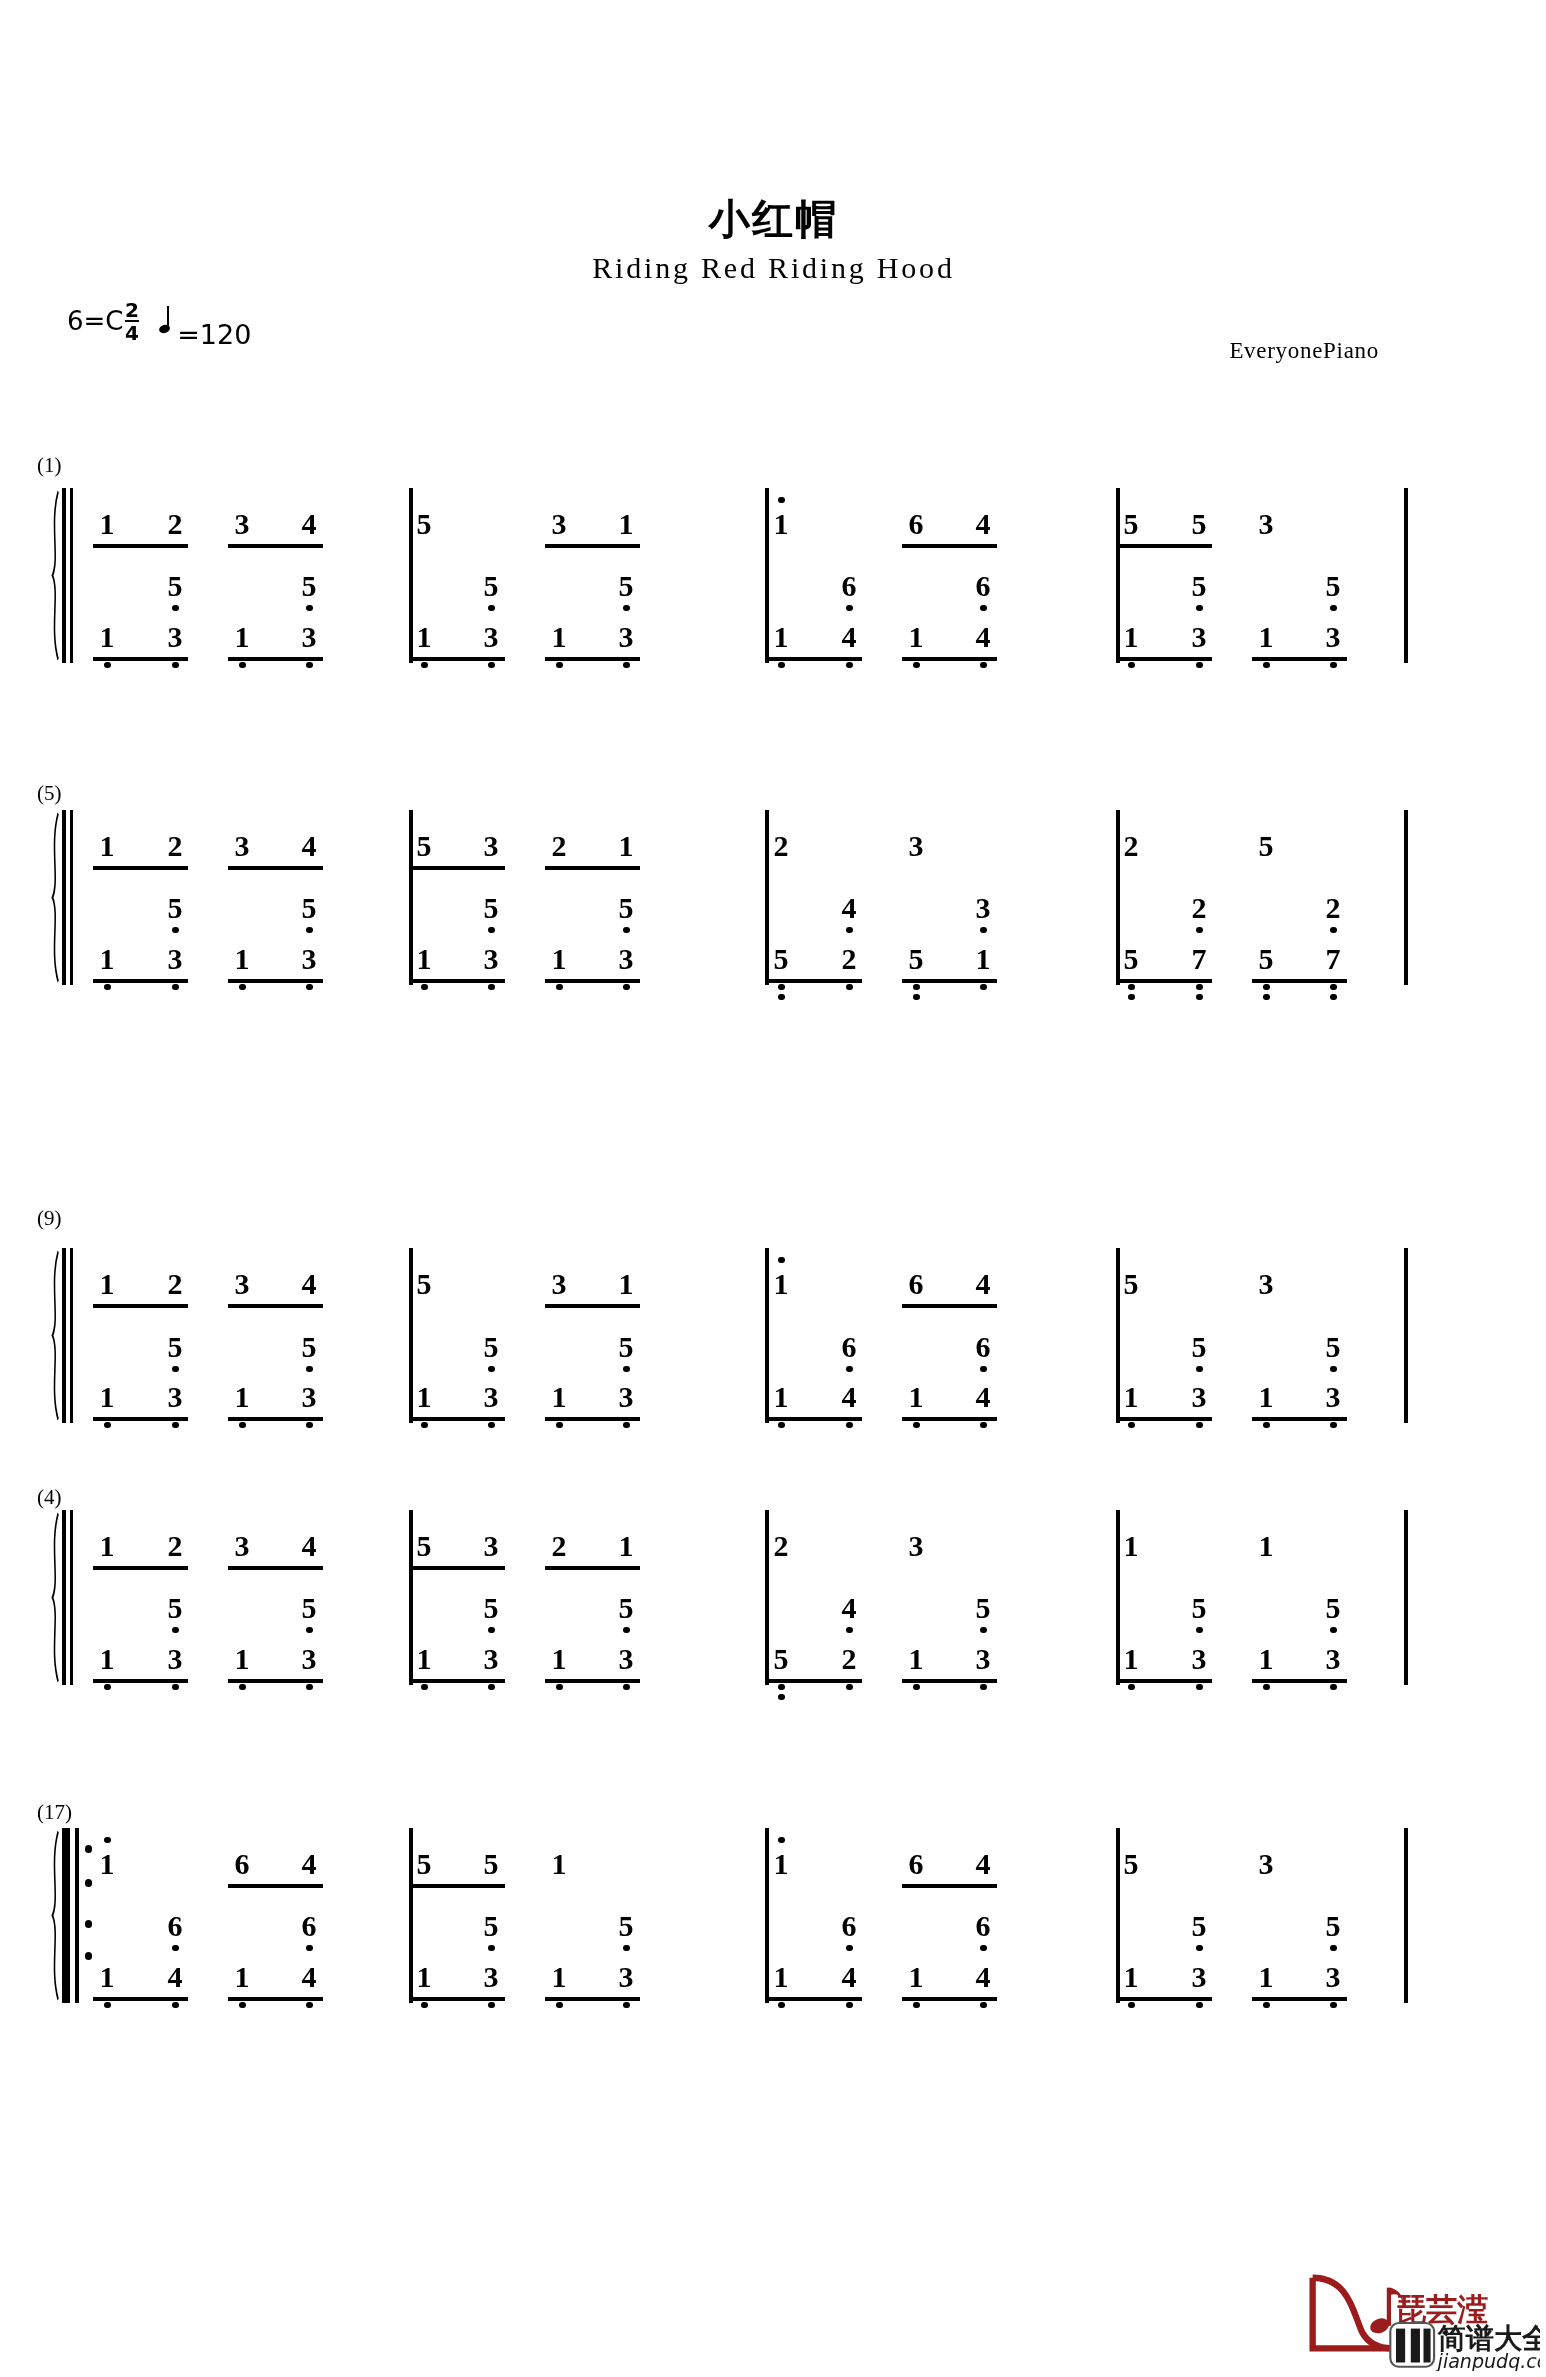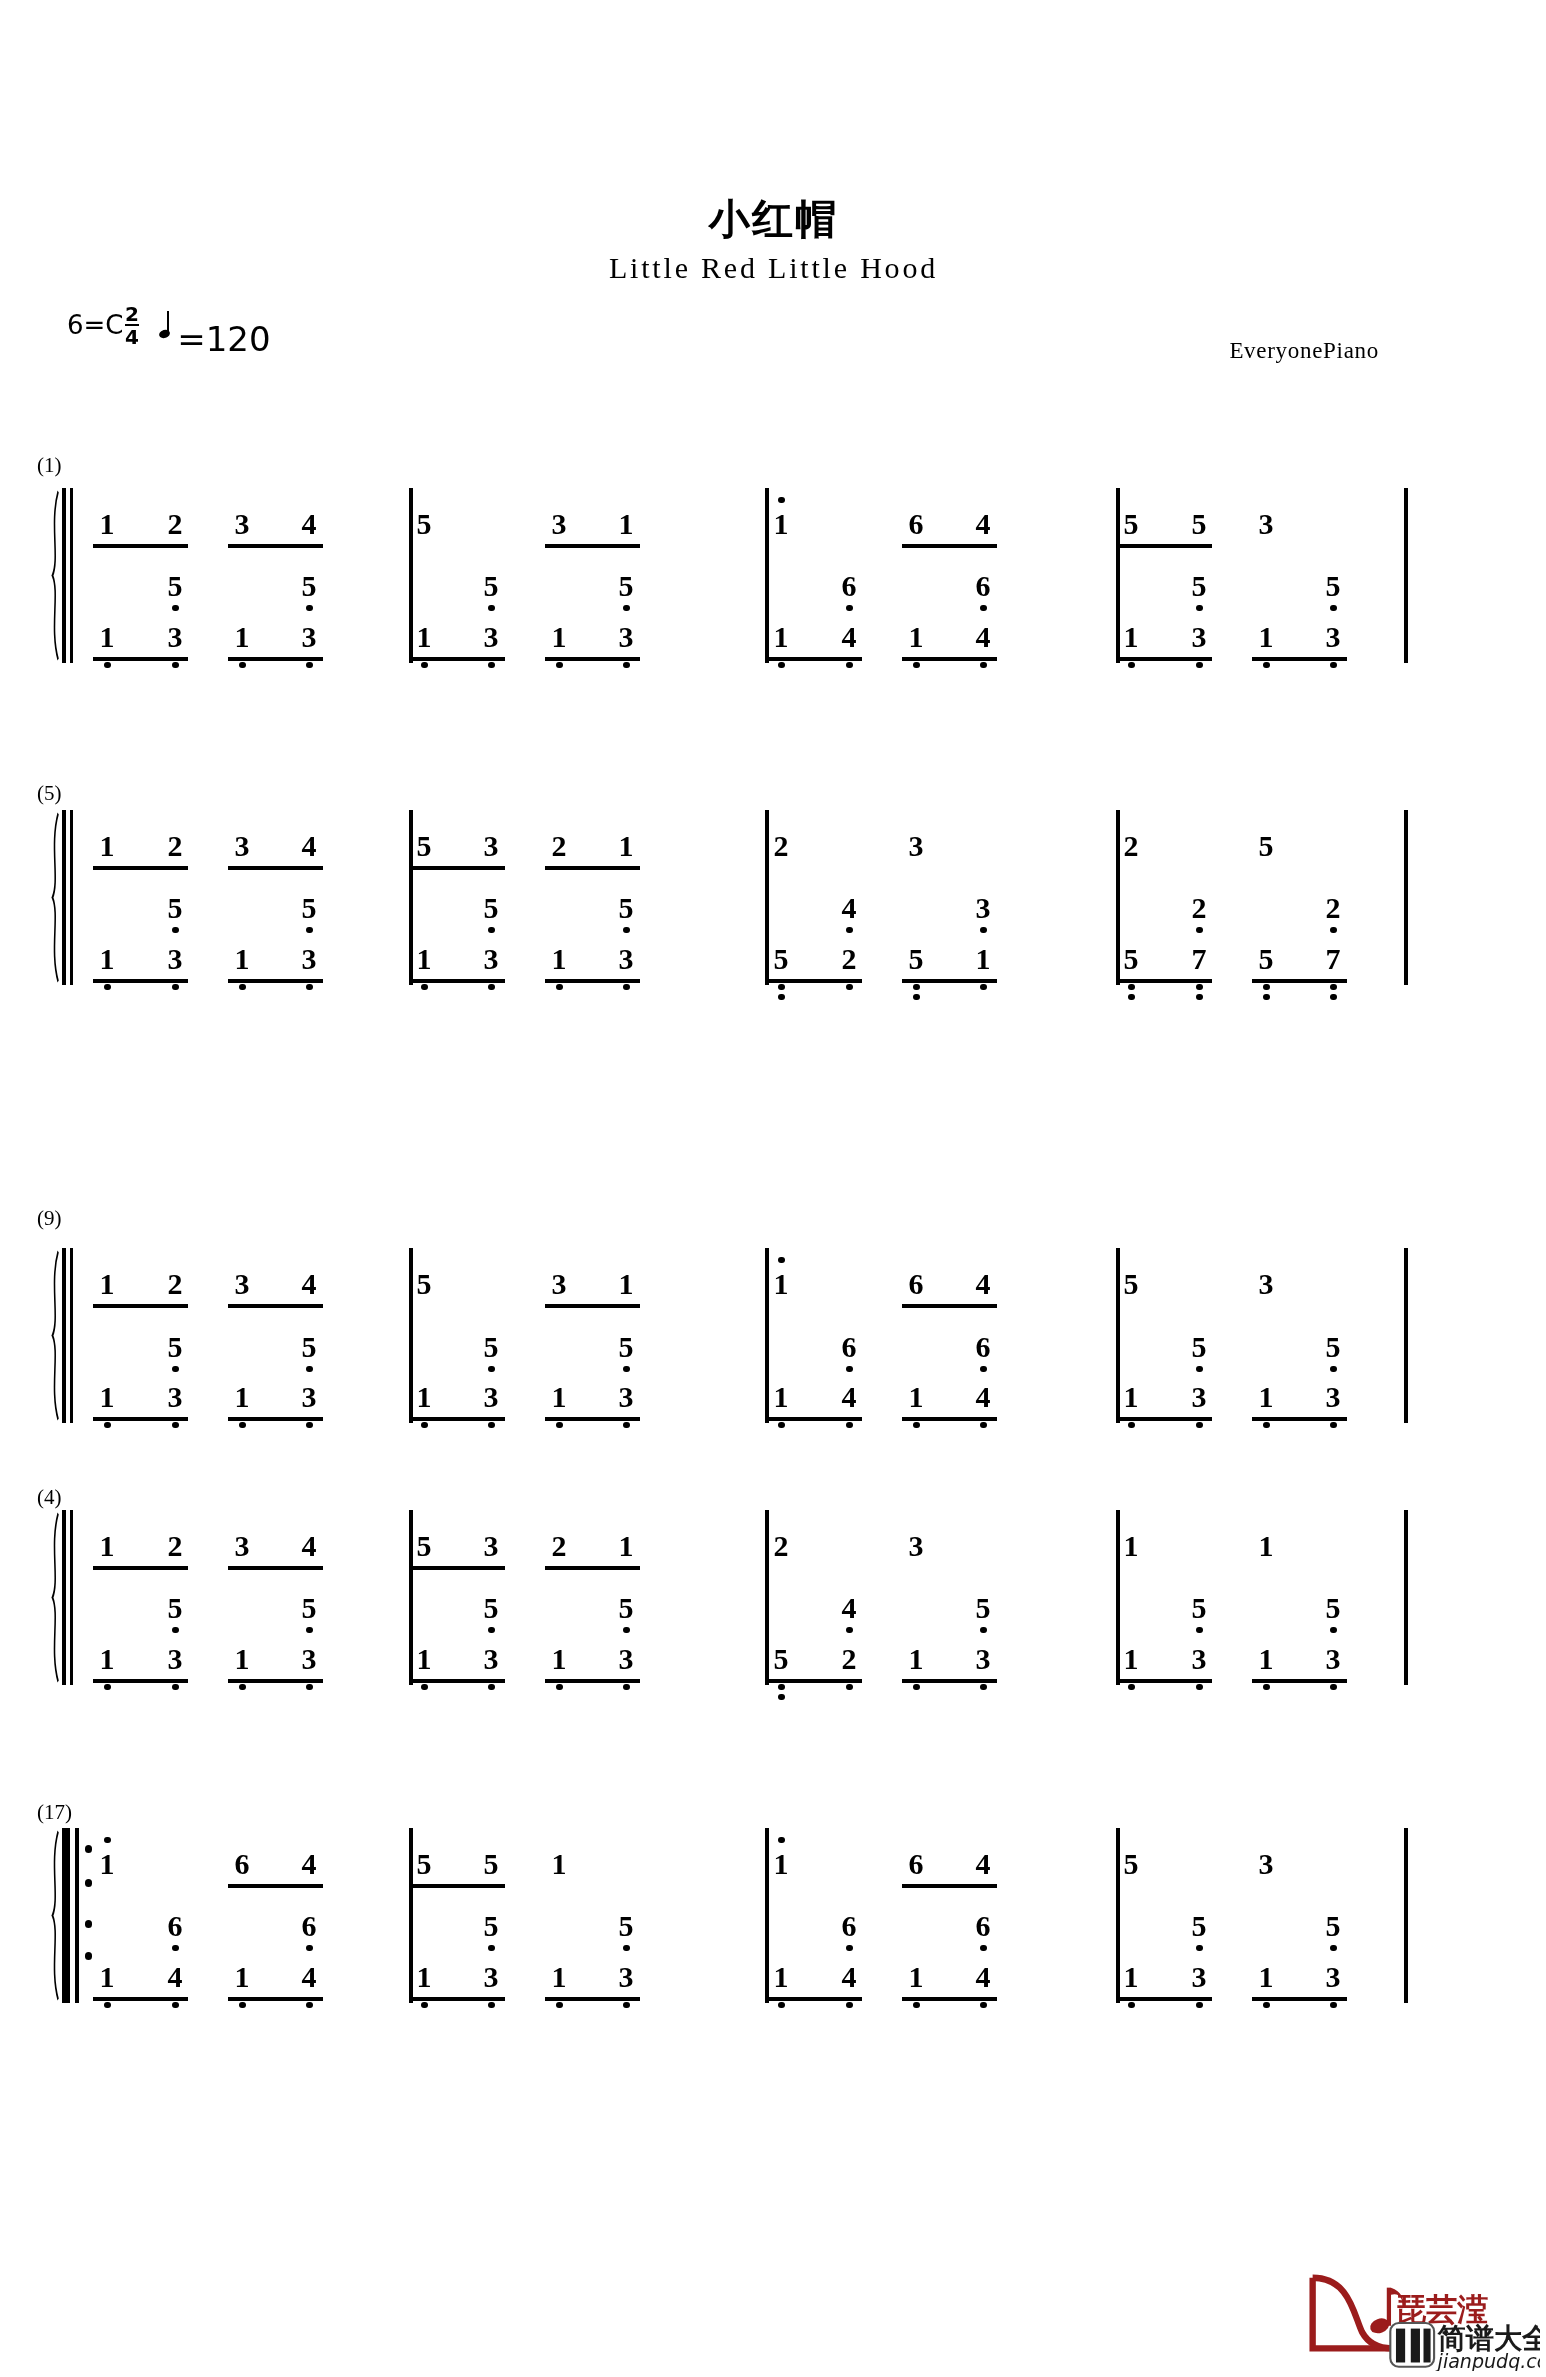--- a/index.html
+++ b/index.html
@@ -57,21 +57,21 @@
   }
   .quarter-note .head {
     position: absolute; left: 0; bottom: 1.4px;
     width: 10.6px; height: 7.8px; background: #000;
     border-radius: 50%; transform: rotate(-18deg);
   }
   .quarter-note .stem {
     position: absolute; left: 8.5px; bottom: 4.2px;
     width: 2.1px; height: 24px; background: #000;
   }
-  .tempo .bpm { font-size: 34px; margin-top: 28px; }
+  .tempo .bpm { font-size: 27px; margin-top: 28px; }
 
   
   .system { position: absolute; left: 0; width: 1547px; }
   .measure-no {
     position: absolute;
     font-family: "Liberation Serif", serif;
     font-size: 21px;
   }
 
   
@@ -136,21 +136,21 @@
   .watermark {
     position: absolute; right: 7px; bottom: 5.7px;
     width: 233px; height: 106px;
   }
 </style>
 </head>
 <body>
 
 <div class="sheet-header">
   <div class="title-cn">小红帽</div>
-  <div class="title-en">Little Red Little Hood</div>
+  <div class="title-en">Riding Red Riding Hood</div>
   <div class="credit">EveryonePiano</div>
 
   <div class="keytempo">
     <span class="keysig">6=C</span>
     <span class="timesig">
       <span class="num">2</span>
       <span class="den">4</span>
     </span>
     <span class="tempo">
       <span class="quarter-note">

